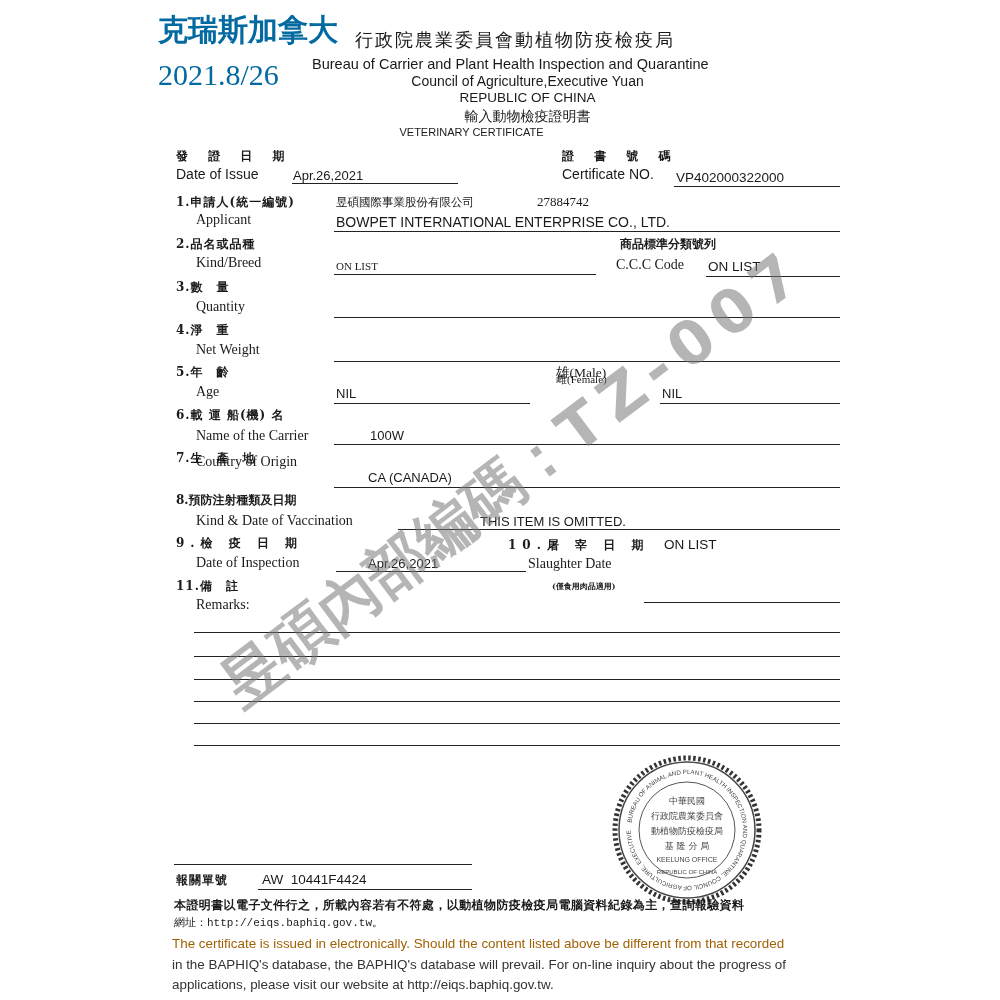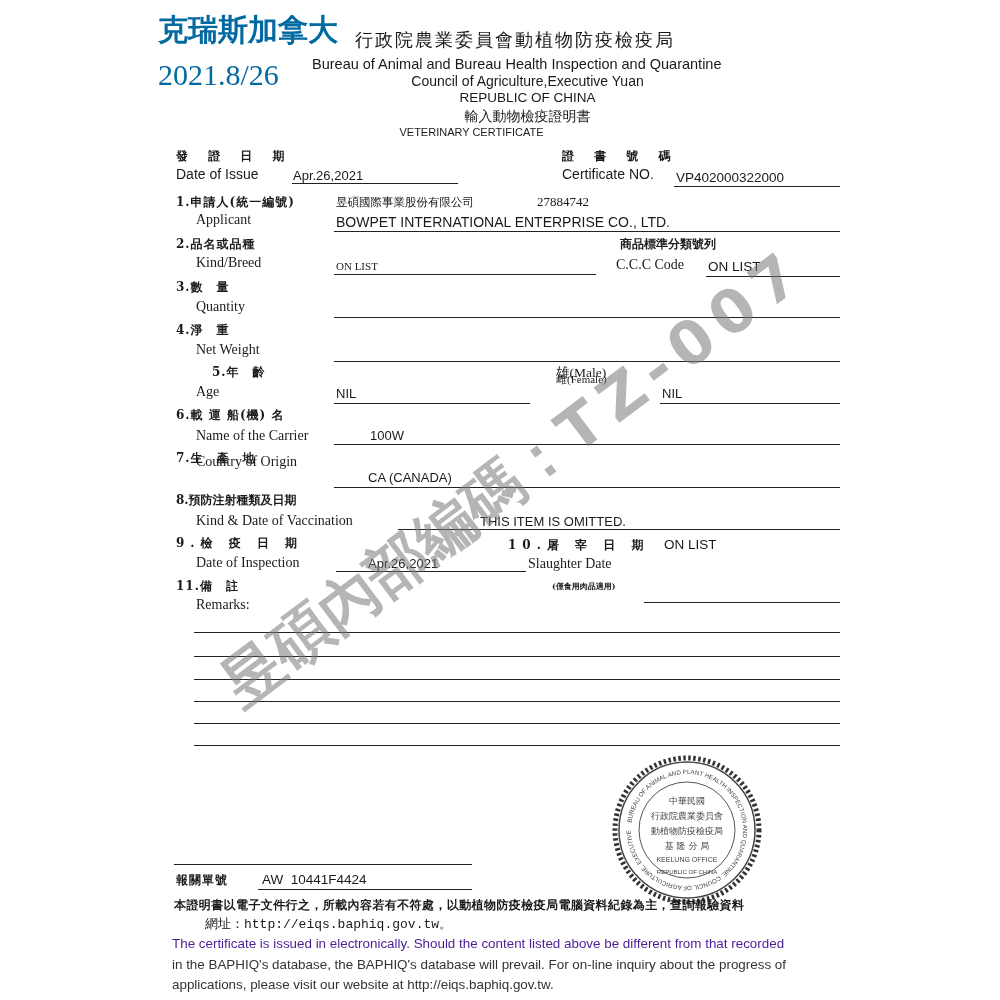--- a/index.html
+++ b/index.html
@@ -19,21 +19,21 @@
                pointer-events:none; }
   .seal { position:absolute; left:612px; left:612px; top:755px; width:150px; height:150px; }
 </style>
 </head>
 <body>
 
 <div class="abs blue" style="left:158px;top:10px;font-size:30px;">克瑞斯加拿大</div>
 <div class="abs blue" style="left:158px;top:58px;font-size:30px;font-weight:normal;">2021.8/26</div>
 
 <div class="abs serif" style="left:355px;top:28px;font-size:18px;letter-spacing:2px;">行政院農業委員會動植物防疫檢疫局</div>
-<div class="abs sans" style="left:312px;top:56px;font-size:14.5px;">Bureau of Animal and Bureau Health Inspection and Quarantine</div>
+<div class="abs sans" style="left:312px;top:56px;font-size:14.5px;">Bureau of Carrier and Plant Health Inspection and Quarantine</div>
 <div class="abs sans" style="left:0;width:1000px;text-align:center;top:73px;font-size:14px;padding-left:55px;box-sizing:border-box;">Council of Agriculture,Executive Yuan</div>
 <div class="abs sans" style="left:0;width:1000px;text-align:center;top:90px;font-size:13.5px;padding-left:55px;box-sizing:border-box;">REPUBLIC OF CHINA</div>
 <div class="abs serif" style="left:0;width:1000px;text-align:center;top:108px;font-size:14px;padding-left:55px;box-sizing:border-box;">輸入動物檢疫證明書</div>
 <div class="abs sans" style="left:0;width:888px;text-align:center;top:126px;font-size:11px;padding-left:55px;box-sizing:border-box;">VETERINARY CERTIFICATE</div>
 
 <div class="abs zh" style="left:176px;top:148px;letter-spacing:8px;">發 證 日 期</div>
 <div class="abs val" style="left:176px;top:166px;font-size:14px;">Date of Issue</div>
 <div class="abs val" style="left:293px;top:168px;font-size:13px;">Apr.26,2021</div>
 <div class="line" style="left:292px;top:183px;width:166px;"></div>
 
@@ -59,21 +59,21 @@
 <div class="line" style="left:706px;top:276px;width:134px;"></div>
 
 <div class="abs zh" style="left:176px;top:279px;white-space:pre;">3.數　量</div>
 <div class="abs lbl" style="left:196px;top:299px;">Quantity</div>
 <div class="line" style="left:334px;top:317px;width:506px;"></div>
 
 <div class="abs zh" style="left:176px;top:322px;white-space:pre;">4.淨　重</div>
 <div class="abs lbl" style="left:196px;top:342px;">Net Weight</div>
 <div class="line" style="left:334px;top:361px;width:506px;"></div>
 
-<div class="abs zh" style="left:176px;top:364px;white-space:pre;margin-left:36px;">5.年　齡</div>
+<div class="abs zh" style="left:176px;top:364px;white-space:pre;">5.年　齡</div>
 <div class="abs lbl" style="left:196px;top:384px;">Age</div>
 <div class="abs val" style="left:336px;top:386px;font-size:13px;">NIL</div>
 <div class="line" style="left:334px;top:403px;width:196px;"></div>
 <div class="abs lbl" style="left:556px;top:364px;font-size:13.5px;">雄(Male)</div>
 <div class="abs lbl" style="left:556px;top:372px;font-size:11px;">雌(Female)</div>
 <div class="abs val" style="left:662px;top:386px;font-size:13px;">NIL</div>
 <div class="line" style="left:660px;top:403px;width:180px;"></div>
 
 <div class="abs zh" style="left:176px;top:407px;white-space:pre;">6.載 運 船(機) 名</div>
 <div class="abs lbl" style="left:196px;top:428px;">Name of the Carrier</div>
@@ -129,20 +129,20 @@
   <div class="abs sans" style="left:0;width:150px;text-align:center;top:101px;font-size:7px;color:#444;">KEELUNG OFFICE</div>
   <div class="abs sans" style="left:0;width:150px;text-align:center;top:114px;font-size:6px;color:#444;">REPUBLIC OF CHINA</div>
 </div>
 
 <div class="line" style="left:174px;top:864px;width:298px;"></div>
 <div class="abs zh" style="left:176px;top:872px;">報關單號</div>
 <div class="abs val" style="left:262px;top:872px;font-size:13.5px;white-space:pre;">AW  10441F4424</div>
 <div class="line" style="left:258px;top:889px;width:214px;"></div>
 
 <div class="abs serif" style="left:174px;top:897px;font-size:12px;font-weight:bold;letter-spacing:0.4px;">本證明書以電子文件行之，所載內容若有不符處，以動植物防疫檢疫局電腦資料紀錄為主，查詢報驗資料</div>
-<div class="abs mono" style="left:174px;top:915px;font-size:13px;margin-left:31px;">網址：http://eiqs.baphiq.gov.tw。</div>
-<div class="abs sans" style="left:172px;top:936px;font-size:13.4px;color:#4c1d95;">The certificate is issued in electronically. Should the content listed above be different from that recorded</div>
+<div class="abs mono" style="left:174px;top:915px;font-size:11px;">網址：http://eiqs.baphiq.gov.tw。</div>
+<div class="abs sans" style="left:172px;top:936px;font-size:13.4px;color:#a16207;">The certificate is issued in electronically. Should the content listed above be different from that recorded</div>
 <div class="abs sans" style="left:172px;top:957px;font-size:13.4px;color:#333;">in the BAPHIQ's database, the BAPHIQ's database will prevail. For on-line inquiry about the progress of</div>
 <div class="abs sans" style="left:172px;top:977px;font-size:13.4px;color:#333;">applications, please visit our website at http://eiqs.baphiq.gov.tw.</div>
 
 <div class="watermark" style="left:205px;top:660px;transform:rotate(-37deg);font-size:60px;">
   <span>昱碩內部編碼：</span><span style="letter-spacing:10px;">TZ-007</span>
 </div>
 
 </body></html>

